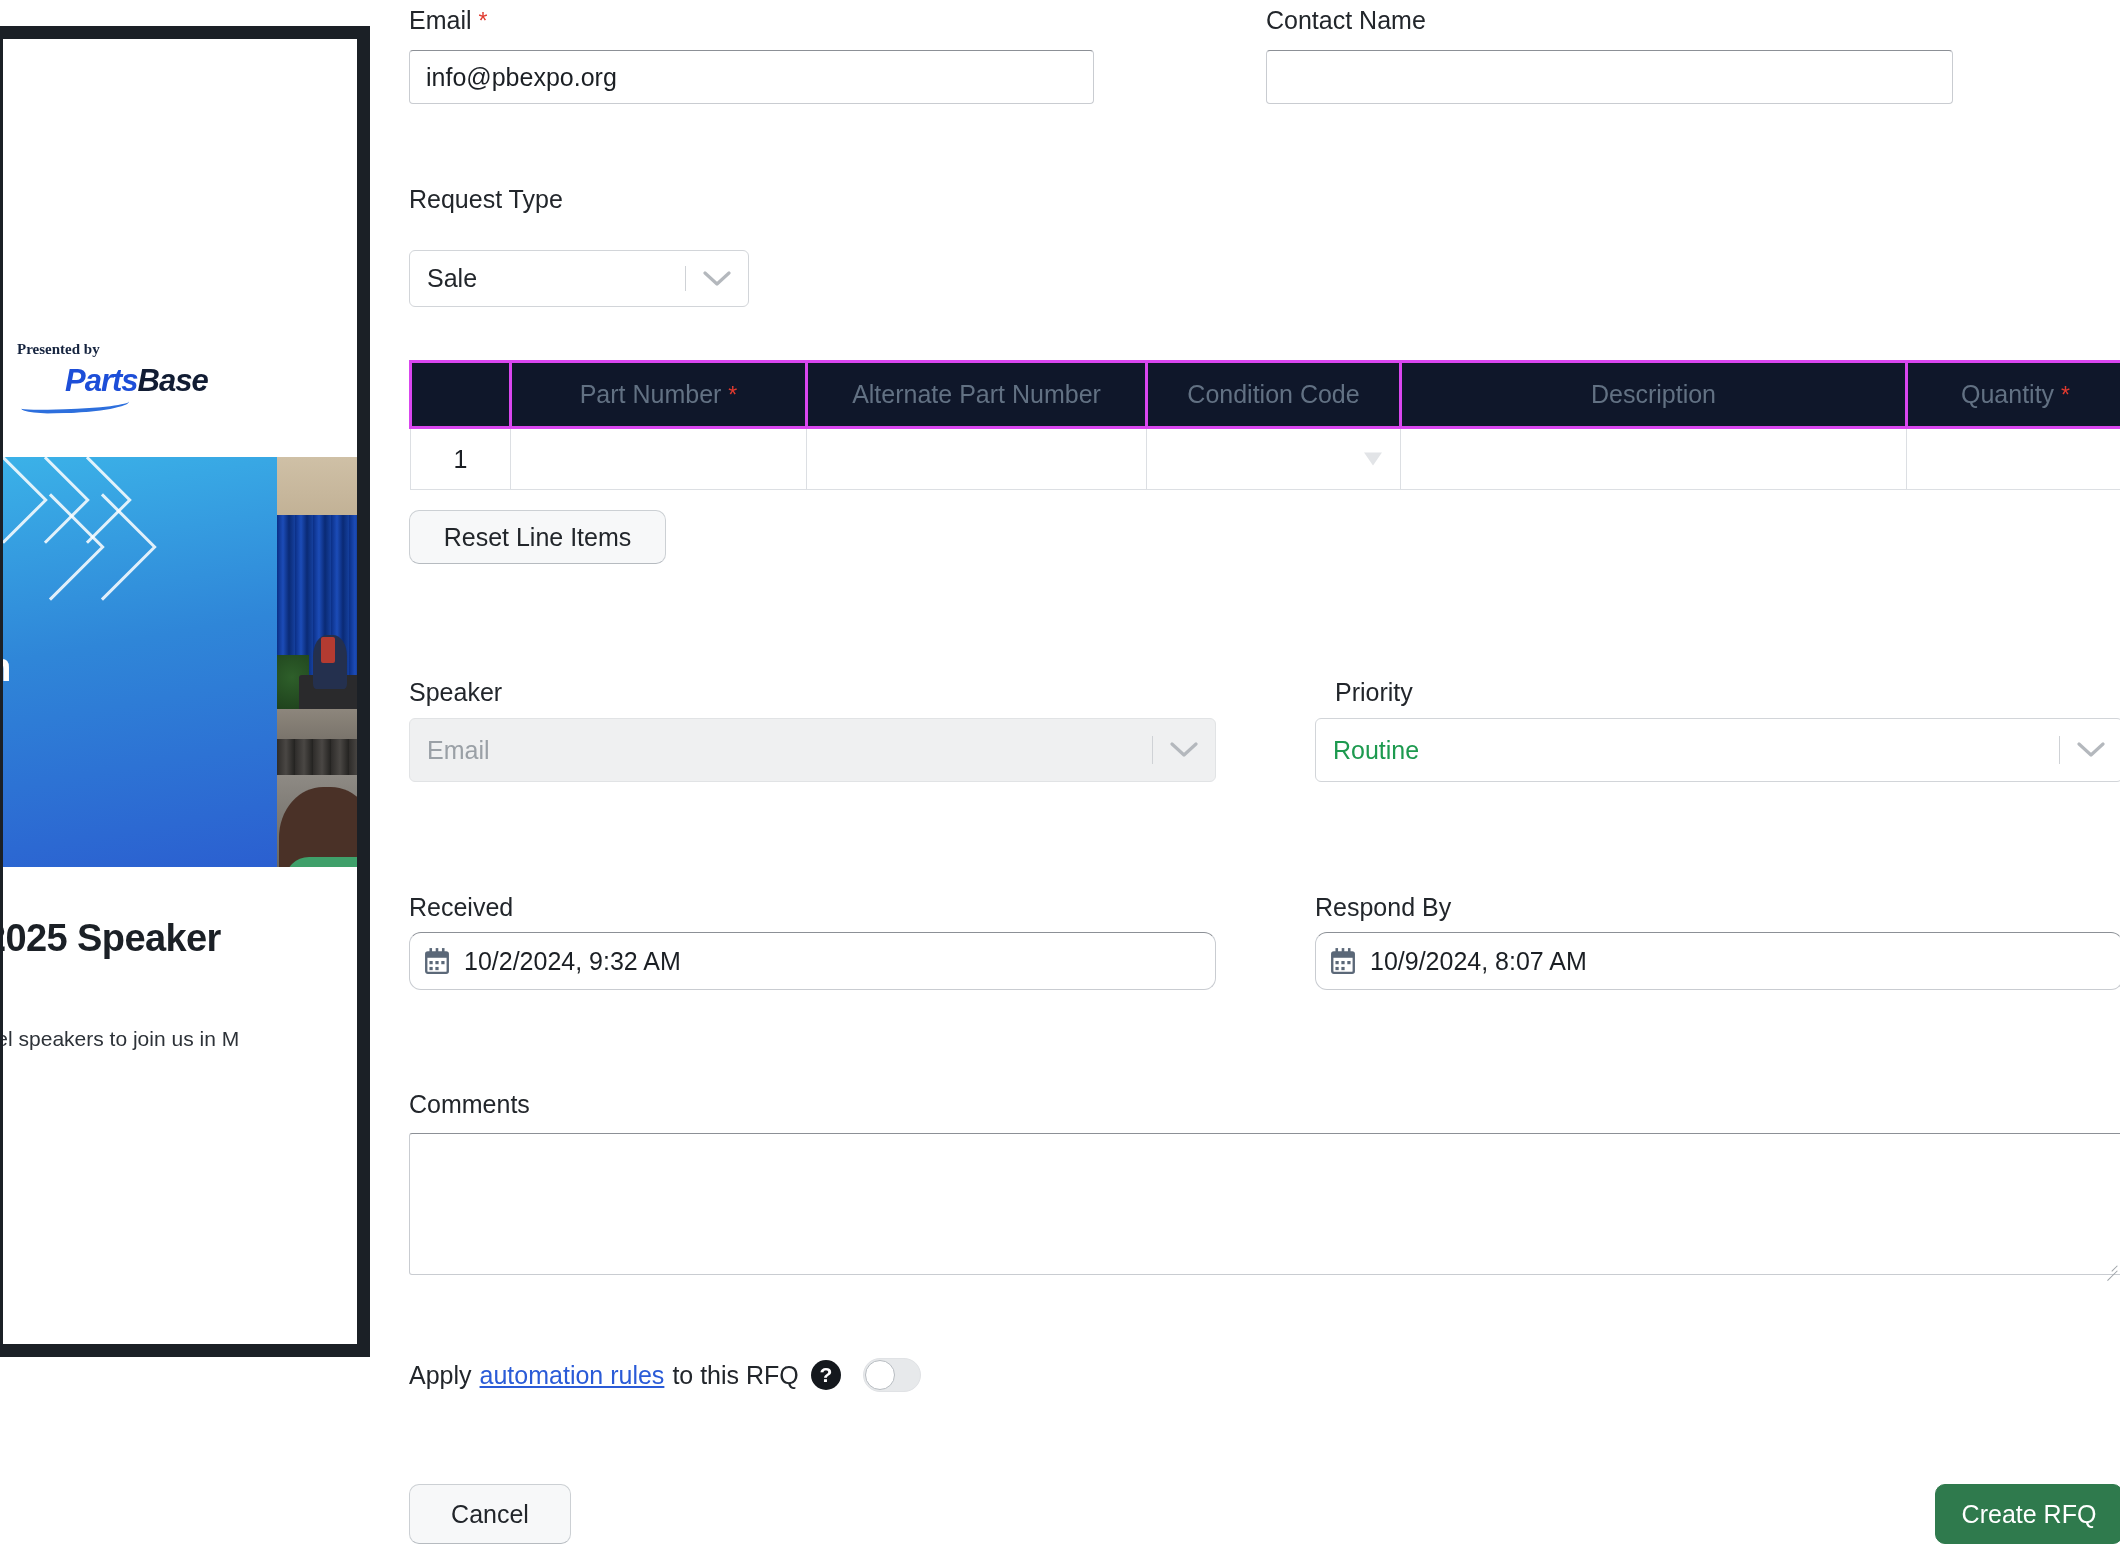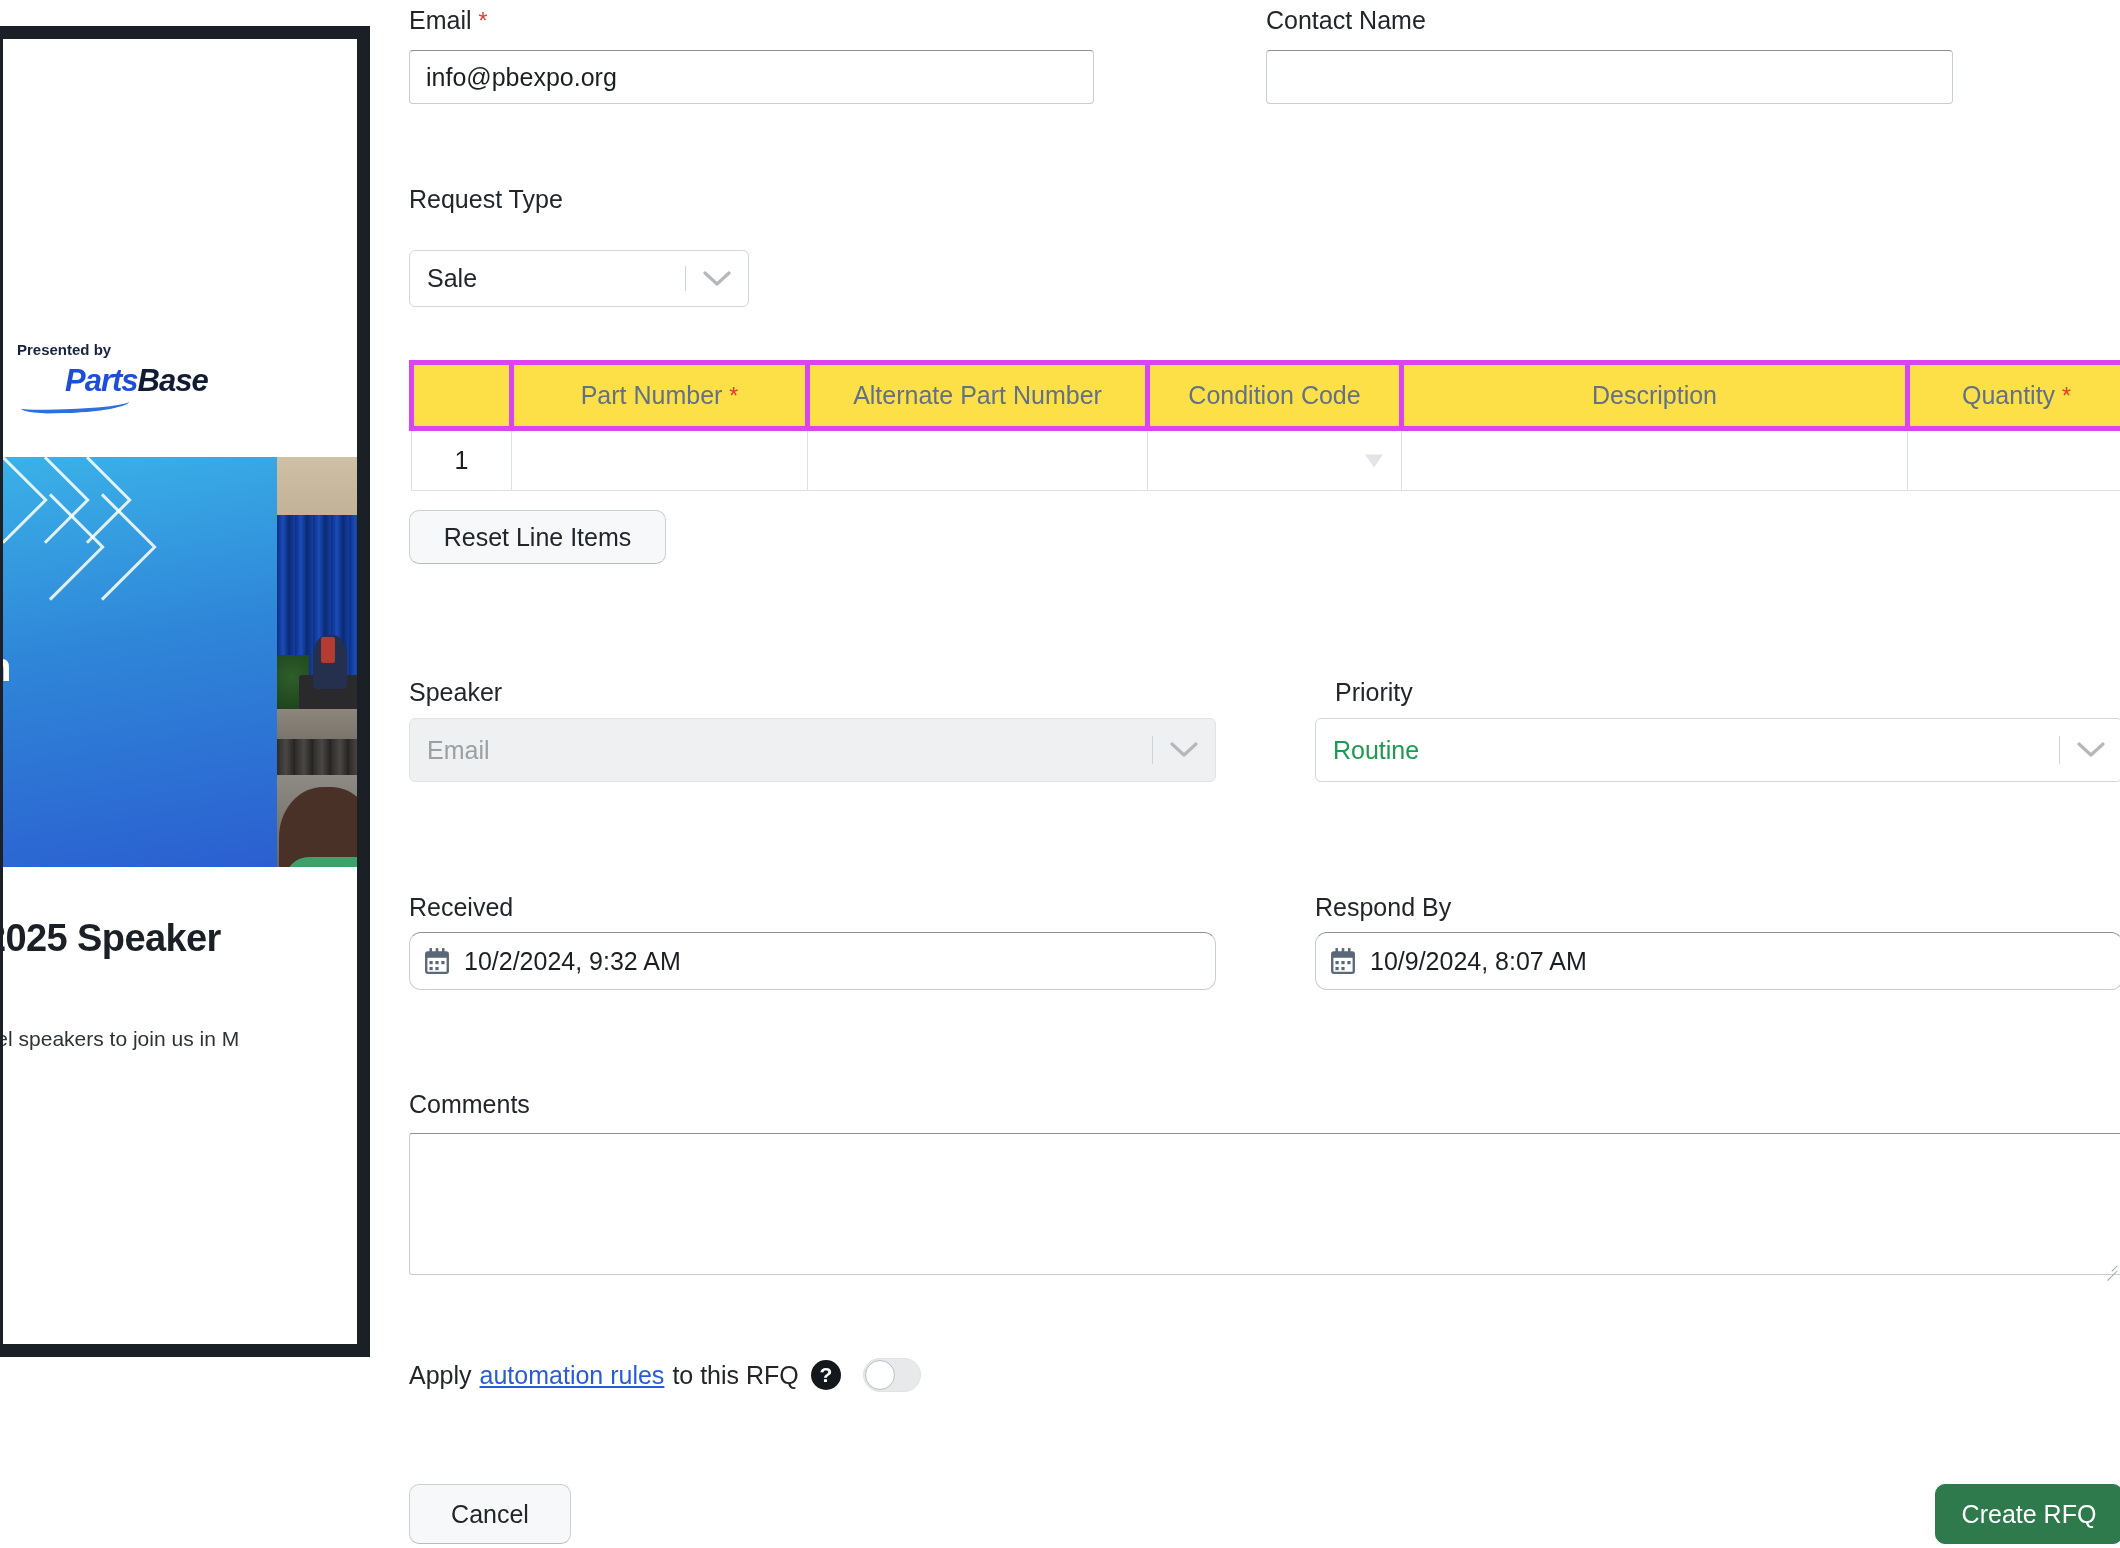--- a/index.html
+++ b/index.html
@@ -25,20 +25,21 @@
     position: relative;
     width: 100%; height: 100%;
     background: #fff;
     overflow: hidden;
   }
   .pv-presented {
     position: absolute;
     left: 14px; top: 302px;
     font-size: 15px; font-weight: bold;
     color: #16243f;
+    font-family: Liberation Serif, serif;
   }
   .pv-logo {
     position: absolute;
     left: 14px; top: 324px;
     font-size: 31px; font-weight: 900;
     font-style: italic;
     letter-spacing: -1px;
     white-space: nowrap;
   }
   .pv-logo .pb-a { color: #1d4ed8; margin-left: 48px; }
@@ -186,22 +187,22 @@
   .select-box .sel-arrow svg { display:block; }
   .priority-green { color: #1d9a4f; }
 
   
   .li-table {
     position: absolute;
     border-collapse: collapse;
     table-layout: fixed;
   }
   .li-table th {
-    background: #fde047;
-    border: 5px solid #d946ef;
+    background: #0f172a;
+    border: 3px solid #d946ef;
     color: #627183;
     font-size: 25px;
     font-weight: normal;
     height: 66px;
     text-align: center;
     padding: 0;
   }
   .li-table td {
     background: #fff;
     border: 1px solid #dcdfe3;

